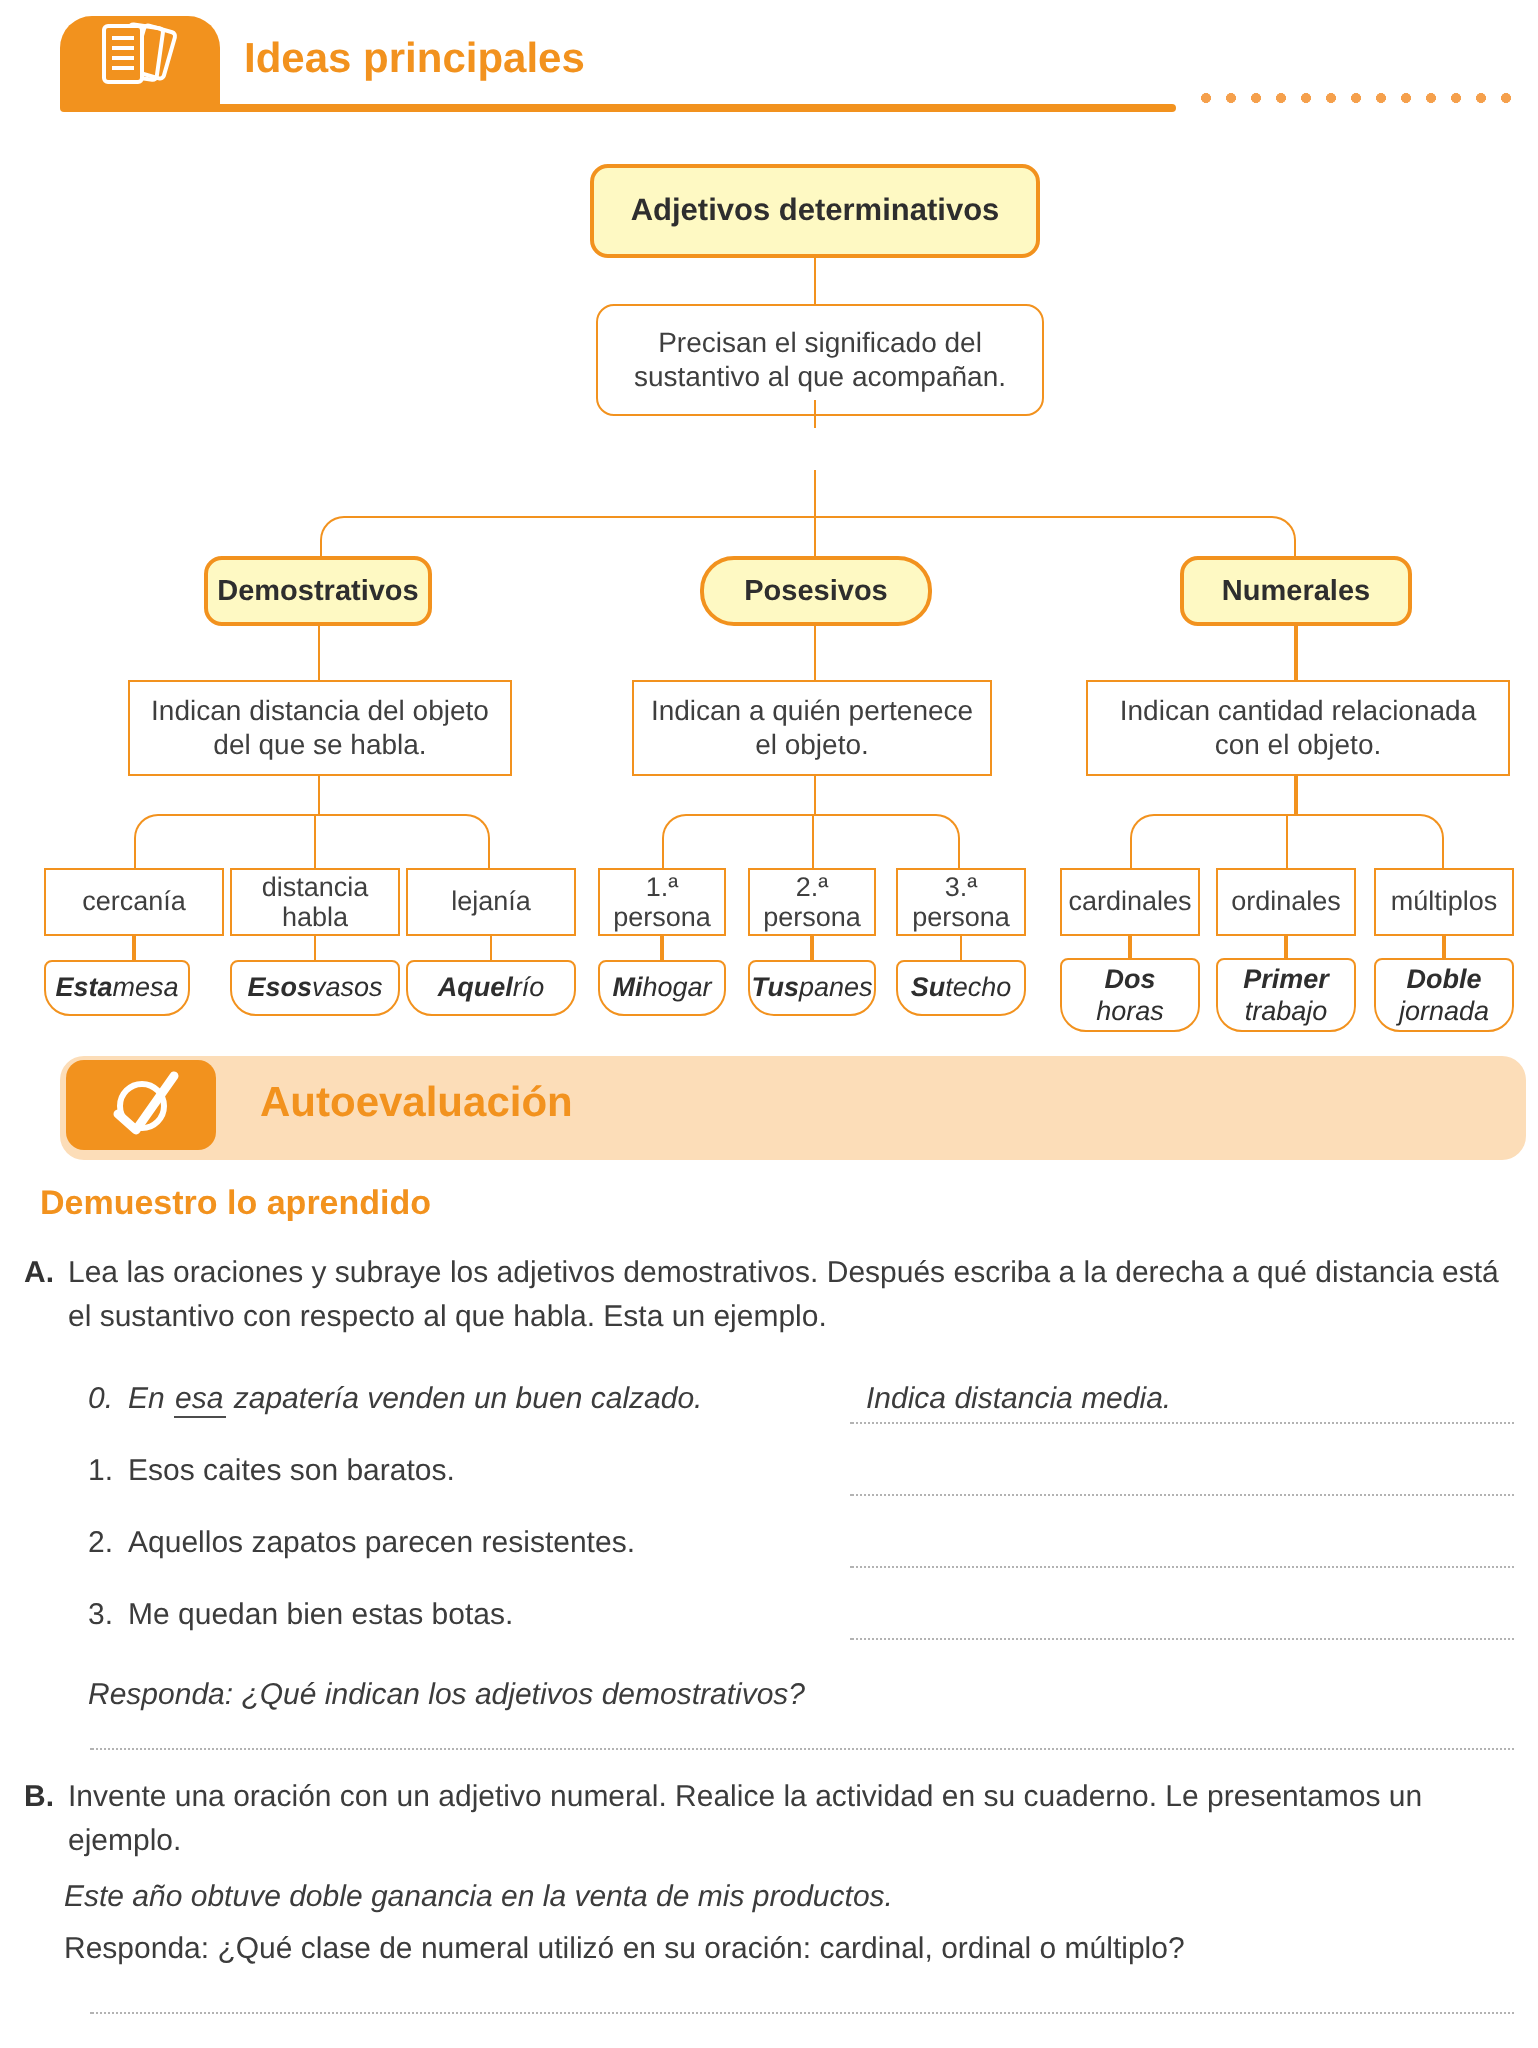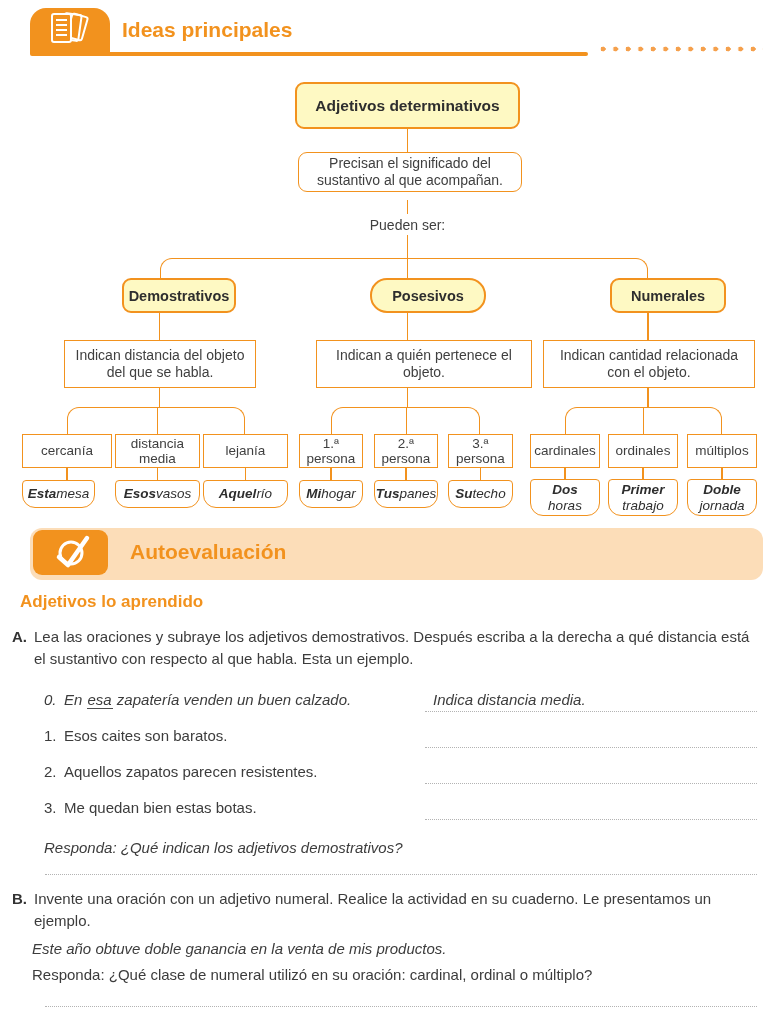--- a/index.html
+++ b/index.html
@@ -26,37 +26,37 @@
   .bracket { position:absolute; border:1.6px solid #F2921E; border-bottom:none;
              border-radius:12px 12px 0 0; background:transparent; }
   .obox { position:absolute; background:#fef9c3; border:2px solid #F2921E; border-radius:9px;
           display:flex; align-items:center; justify-content:center;
           font-weight:bold; color:#2e2e2e; text-align:center; }
   .wbox { position:absolute; background:#fff; border:1.6px solid #F2921E;
           display:flex; align-items:center; justify-content:center;
           text-align:center; color:#3f3f3f; line-height:1.22; }
   .round { border-radius:9px; }
   .root-box { left:295px; top:82px; width:225px; height:47px; font-size:15.5px; }
-  .def-box  { left:298px; top:152px; width:224px; height:40px; font-size:14px; padding:0 14px; }
+  .def-box  { left:298px; top:152px; width:224px; height:56px; font-size:14px; padding:0 14px; }
   .vl1 { left:406.5px; top:129px; height:23px; }
   .vl2 { left:406.5px; top:200px; height:14px; }
   .pueden { left:295px; top:217px; width:225px; text-align:center; font-size:14px; color:#3f3f3f; }
   .vl3 { left:406.5px; top:235px; height:23px; }
   .br-main { left:160px; top:258px; width:488px; height:20px; }
   .st-mid { left:406.5px; top:258px; height:20px; }
-  .cat { height:35px; top:278px; font-size:14.5px;margin-left:20px; }
+  .cat { height:35px; top:278px; font-size:14.5px; }
   .cat0 { left:102px; width:114px; }
   .cat1 { left:350px; width:116px;border-radius:17px; }
   .cat2 { left:590px; width:116px; }
   .vc0 { left:158.5px; top:313px; height:27px; }
   .vc1 { left:406.5px; top:313px; height:27px; }
   .vc2 { left:647px;   top:313px; height:27px; }
   .desc { top:340px; height:48px; font-size:14px; padding:0 8px; }
   .desc0 { left:64px;  width:192px; }
-  .desc1 { left:316px; width:216px; }
+  .desc1 { left:316px; width:180px; }
   .desc2 { left:543px; width:212px; }
   .vs0 { left:158.5px; top:388px; height:19px; }
   .vs1 { left:406.5px; top:388px; height:19px; }
   .vs2 { left:647px;   top:388px; height:19px; }
   .br0 { left:67px;  top:407px; width:178px; height:27px; }
   .br1 { left:331px; top:407px; width:149px; height:27px; }
   .br2 { left:565px; top:407px; width:157px; height:27px; }
   .ms0 { left:156.5px; top:407px; height:27px; }
   .ms1 { left:405.5px; top:407px; height:27px; }
   .ms2 { left:642.5px; top:407px; height:27px; }
@@ -125,21 +125,20 @@
     </span>
   </div>
   <div class="abs hdr-title">Ideas principales</div>
   <div class="abs hdr-bar"></div>
   <div class="abs hdr-dots"></div>
 
   <div class="obox root-box">Adjetivos determinativos</div>
   <div class="vl vl1"></div>
   <div class="wbox round def-box">Precisan el significado del sustantivo al que acompañan.</div>
   <div class="vl vl2"></div>
-  <div class="abs pueden">Pueden ser:</div>
   <div class="vl vl3"></div>
   <div class="bracket br-main"></div>
   <div class="vl st-mid"></div>
 
   <div class="obox cat cat0">Demostrativos</div>
   <div class="obox cat cat1">Posesivos</div>
   <div class="obox cat cat2">Numerales</div>
 
   <div class="vl vc0"></div>
   <div class="vl vc1"></div>
@@ -153,21 +152,21 @@
   <div class="vl vs1"></div>
   <div class="vl vs2"></div>
   <div class="bracket br0"></div>
   <div class="bracket br1"></div>
   <div class="bracket br2"></div>
   <div class="vl ms0"></div>
   <div class="vl ms1"></div>
   <div class="vl ms2"></div>
 
   <div class="wbox sub sb00">cercanía</div>
-  <div class="wbox sub sb01">distancia media</div>
+  <div class="wbox sub sb01">distancia habla</div>
   <div class="wbox sub sb02">lejanía</div>
   <div class="wbox sub sb10">1.ª persona</div>
   <div class="wbox sub sb11">2.ª persona</div>
   <div class="wbox sub sb12">3.ª persona</div>
   <div class="wbox sub sb20">cardinales</div>
   <div class="wbox sub sb21">ordinales</div>
   <div class="wbox sub sb22">múltiplos</div>
 
   <div class="vl es e00"></div>
   <div class="vl es e01"></div>
@@ -214,21 +213,21 @@
     </div>
 
   <div class="abs banner"></div>
   <div class="abs banner-icon">
     <svg width="60" height="40" viewBox="0 0 60 40">
       <circle cx="30" cy="20" r="11" fill="none" stroke="#ffffff" stroke-width="3"></circle>
       <path d="M18 24 L27 32 L46 5" fill="none" stroke="#ffffff" stroke-width="4.5" stroke-linecap="round" stroke-linejoin="round"></path>
     </svg>
   </div>
   <div class="abs banner-title">Autoevaluación</div>
-  <div class="abs section-title">Adjetivos lo aprendido</div>
+  <div class="abs section-title">Demuestro lo aprendido</div>
 
   <div class="abs exA">
     <div class="lead">
       <span class="letter">A.</span>
       <span class="body">Lea las oraciones y subraye los adjetivos demostrativos. Después escriba a la derecha a qué distancia está el sustantivo con respecto al que habla. Esta un ejemplo.</span>
     </div>
     <div class="item first italic">
       <span class="num">0.</span>
       <span class="sent"><span>En </span><span class="uline">esa</span><span> zapatería venden un buen calzado.</span></span>
       <span class="blank">Indica distancia media.</span>

